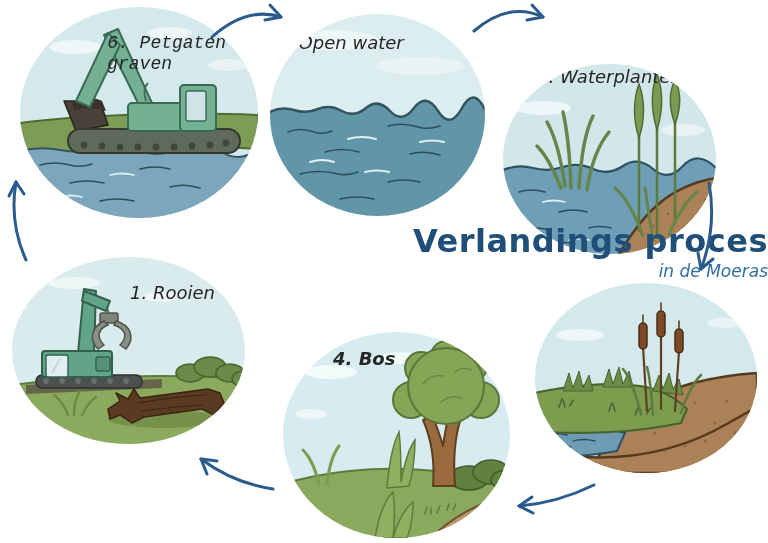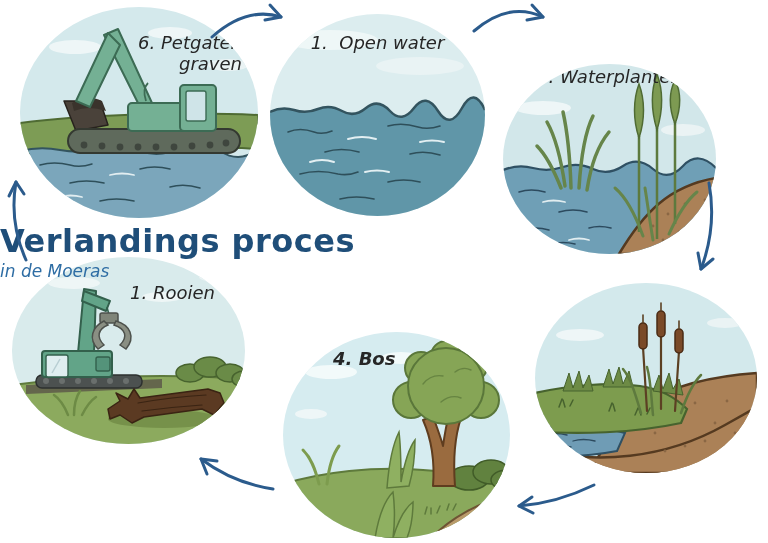--- a/index.html
+++ b/index.html
@@ -16,27 +16,27 @@
     color:var(--label,#262626);
     white-space:pre-wrap;
     z-index:20;
   }
   .c1{left:270px;top:14px;width:215px;height:202px;}
   .c2{left:503px;top:33px;width:213px;height:190px;margin-top:31px;}
   .c3{left:535px;top:283px;width:222px;height:190px;}
   .c4{left:283px;top:332px;width:227px;height:206px;font-weight:bold;}
   .c5{left:12px;top:257px;width:233px;height:187px;}
   .c6{left:20px;top:7px;width:238px;height:211px;}
-  .lbl1{top:19px;left:0;right:0;text-align:center;}
+  .lbl1{top:19px;left:0;right:0;}
   .lbl2{top:3px;left:0;right:0;text-align:center;}
   .lbl3{top:7px;left:0;right:26px;text-align:center;}
   .lbl4{top:17px;left:50px;}
   .lbl5{top:26px;right:30px;}
-  .lbl6{top:26px;right:16px;text-align:right;}
-  .title-wrap{position:absolute;left:0;right:0;top:222px;text-align:left;z-index:5;}
+  .lbl6{top:26px;right:32px;text-align:left;font-family:Liberation Mono, monospace;}
+  .title-wrap{position:absolute;left:0;right:0;top:222px;text-align:right;z-index:5;}
   .main-title{
     font-family:"DejaVu Sans","Liberation Sans",sans-serif;
     font-weight:bold;font-size:32px;letter-spacing:.5px;
     color:var(--title,#1f4e79);
   }
   .sub-title{
     font-family:"DejaVu Sans","Liberation Sans",sans-serif;
     font-style:italic;font-size:17px;margin-top:1px;
     color:var(--subtitle,#2e6da4);
   }

